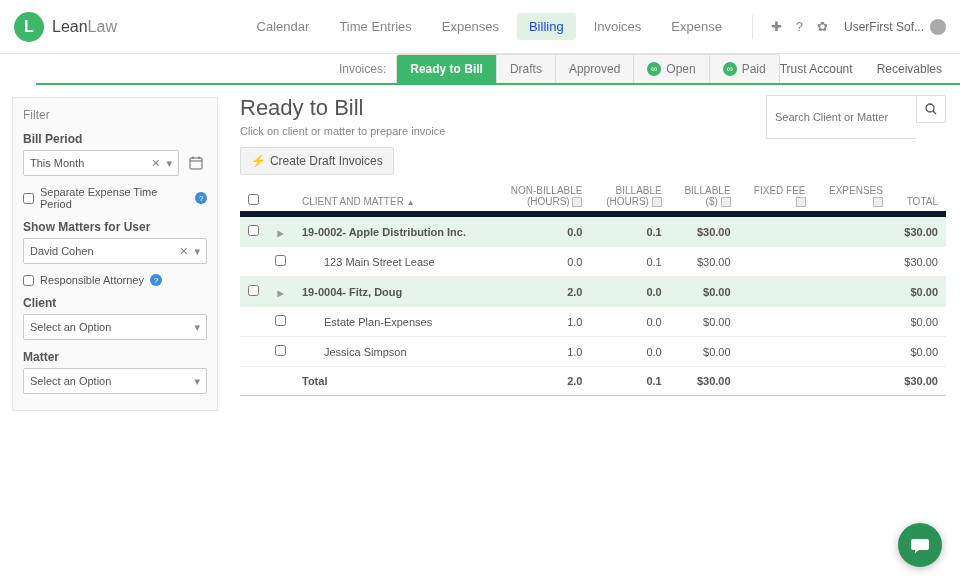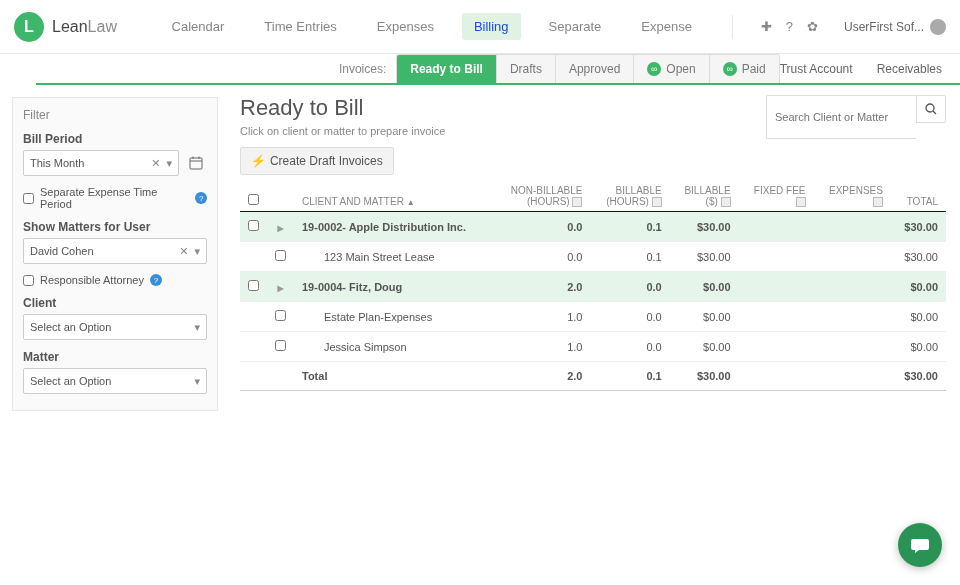--- a/index.html
+++ b/index.html
@@ -4,21 +4,21 @@
 <style>
 * { box-sizing: border-box; margin: 0; padding: 0; }
 body { font-family: -apple-system, "Helvetica Neue", Arial, sans-serif; font-size: 12px; color: #555; background: #fff; width: 960px; height: 585px; overflow: hidden; position: relative; }
 
 
 .topbar { height: 54px; border-bottom: 1px solid #e6e6e6; display: flex; align-items: center; padding: 0 14px; }
 .logo-badge { width: 30px; height: 30px; border-radius: 50%; background: #3fb76a; color: #fff; display: flex; align-items: center; justify-content: center; font-weight: 700; font-size: 16px; margin-right: 8px; }
 .logo-text { font-size: 16px; color: #464646; }
 .logo-text .bold { font-weight: 400; }
 .logo-text .light { font-weight: 300; color: #8c8c8c; }
-.topnav { margin-left: auto; display: flex; align-items: center; gap: 16px; }
+.topnav { margin-left: auto; display: flex; align-items: center; gap: 6px; }
 .topnav a { padding: 6px 12px; font-size: 13px; color: #888; text-decoration: none; border-radius: 3px; }
 .topnav a.active { background: #dff2e3; color: #1d4ed8; }
 .top-divider { width: 1px; height: 24px; background: #e6e6e6; margin: 0 12px; }
 .top-icons { display: flex; align-items: center; gap: 14px; color: #888; font-size: 13px; }
 .top-icons span { cursor: pointer; }
 .user-label { font-size: 12px; color: #666; margin-left: 10px; display: flex; align-items: center; gap: 6px; }
 .avatar-circle { width: 16px; height: 16px; border-radius: 50%; background: #aaa; display: inline-block; }
 
 
 .subnav { height: 31px; border-bottom: 2px solid #3fb76a; display: flex; align-items: stretch; padding: 0 14px 0 0; margin-left: 36px; }
@@ -51,21 +51,21 @@
 .page-title { font-size: 22px; color: #555; font-weight: 400; margin-bottom: 4px; }
 .page-sub { font-size: 11px; color: #888; margin-bottom: 10px; }
 .search-wrap { margin-left: auto; display: flex; }
 .search-input { border: 1px solid #ddd; height: 44px; width: 150px; padding: 0 8px; font-size: 11px; color: #888; border-radius: 2px 0 0 2px; border-right: none; }
 .search-btn { width: 30px; height: 28px; border: 1px solid #ddd; background: #fff; border-radius: 0 2px 2px 0; display: flex; align-items: center; justify-content: center; color: #666; }
 
 .btn-draft { display: inline-flex; align-items: center; gap: 4px; border: 1px solid #ddd; background: #f3f3f3; padding: 6px 10px; font-size: 12px; color: #555; border-radius: 2px; margin-bottom: 6px; cursor: pointer; }
 
 
 .tbl { width: 100%; border-collapse: collapse; font-size: 11px; }
-.tbl th { text-align: right; font-weight: 400; color: #888; padding: 4px 8px; vertical-align: bottom; border-bottom: 1px solid #0f172a; font-size: 10px; }
+.tbl th { text-align: right; font-weight: 400; color: #888; padding: 4px 8px; vertical-align: bottom; border-bottom: 6px solid #0f172a; font-size: 10px; }
 .tbl th.left { text-align: left; }
 .tbl th .sub { display: block; }
 .tbl th .chk-sm { display: inline-block; width: 10px; height: 10px; border: 1px solid #bbb; background: #eee; vertical-align: middle; }
 .tbl td { padding: 8px; text-align: right; border-bottom: 1px solid #eee; color: #555; }
 .tbl td.left { text-align: left; }
 .tbl td.chk { width: 20px; text-align: center; }
 .tbl td.exp { width: 20px; text-align: center; }
 .tbl tr.group td { background: #e6f5e9; font-weight: 700; color: #555; }
 .tbl tr.total td { font-weight: 600; border-top: 1px solid #ccc; border-bottom: 1px solid #ccc; }
 .row-chk { width: 11px; height: 11px; }
@@ -82,21 +82,21 @@
 <div class="topbar">
   <div class="logo-badge">L</div>
   <div class="logo-text">
     <span class="bold">Lean</span><span class="light">Law</span>
   </div>
   <nav class="topnav">
     <a>Calendar</a>
     <a>Time Entries</a>
     <a>Expenses</a>
     <a class="active">Billing</a>
-    <a>Separate</a>
+    <a>Invoices</a>
     <a>Expense</a>
     <div class="top-divider"></div>
     <div class="top-icons">
       <span>✚</span>
       <span>?</span>
       <span>✿</span>
     </div>
     <div class="user-label">
       <span>UserFirst Sof...</span>
       <span class="avatar-circle"></span>

